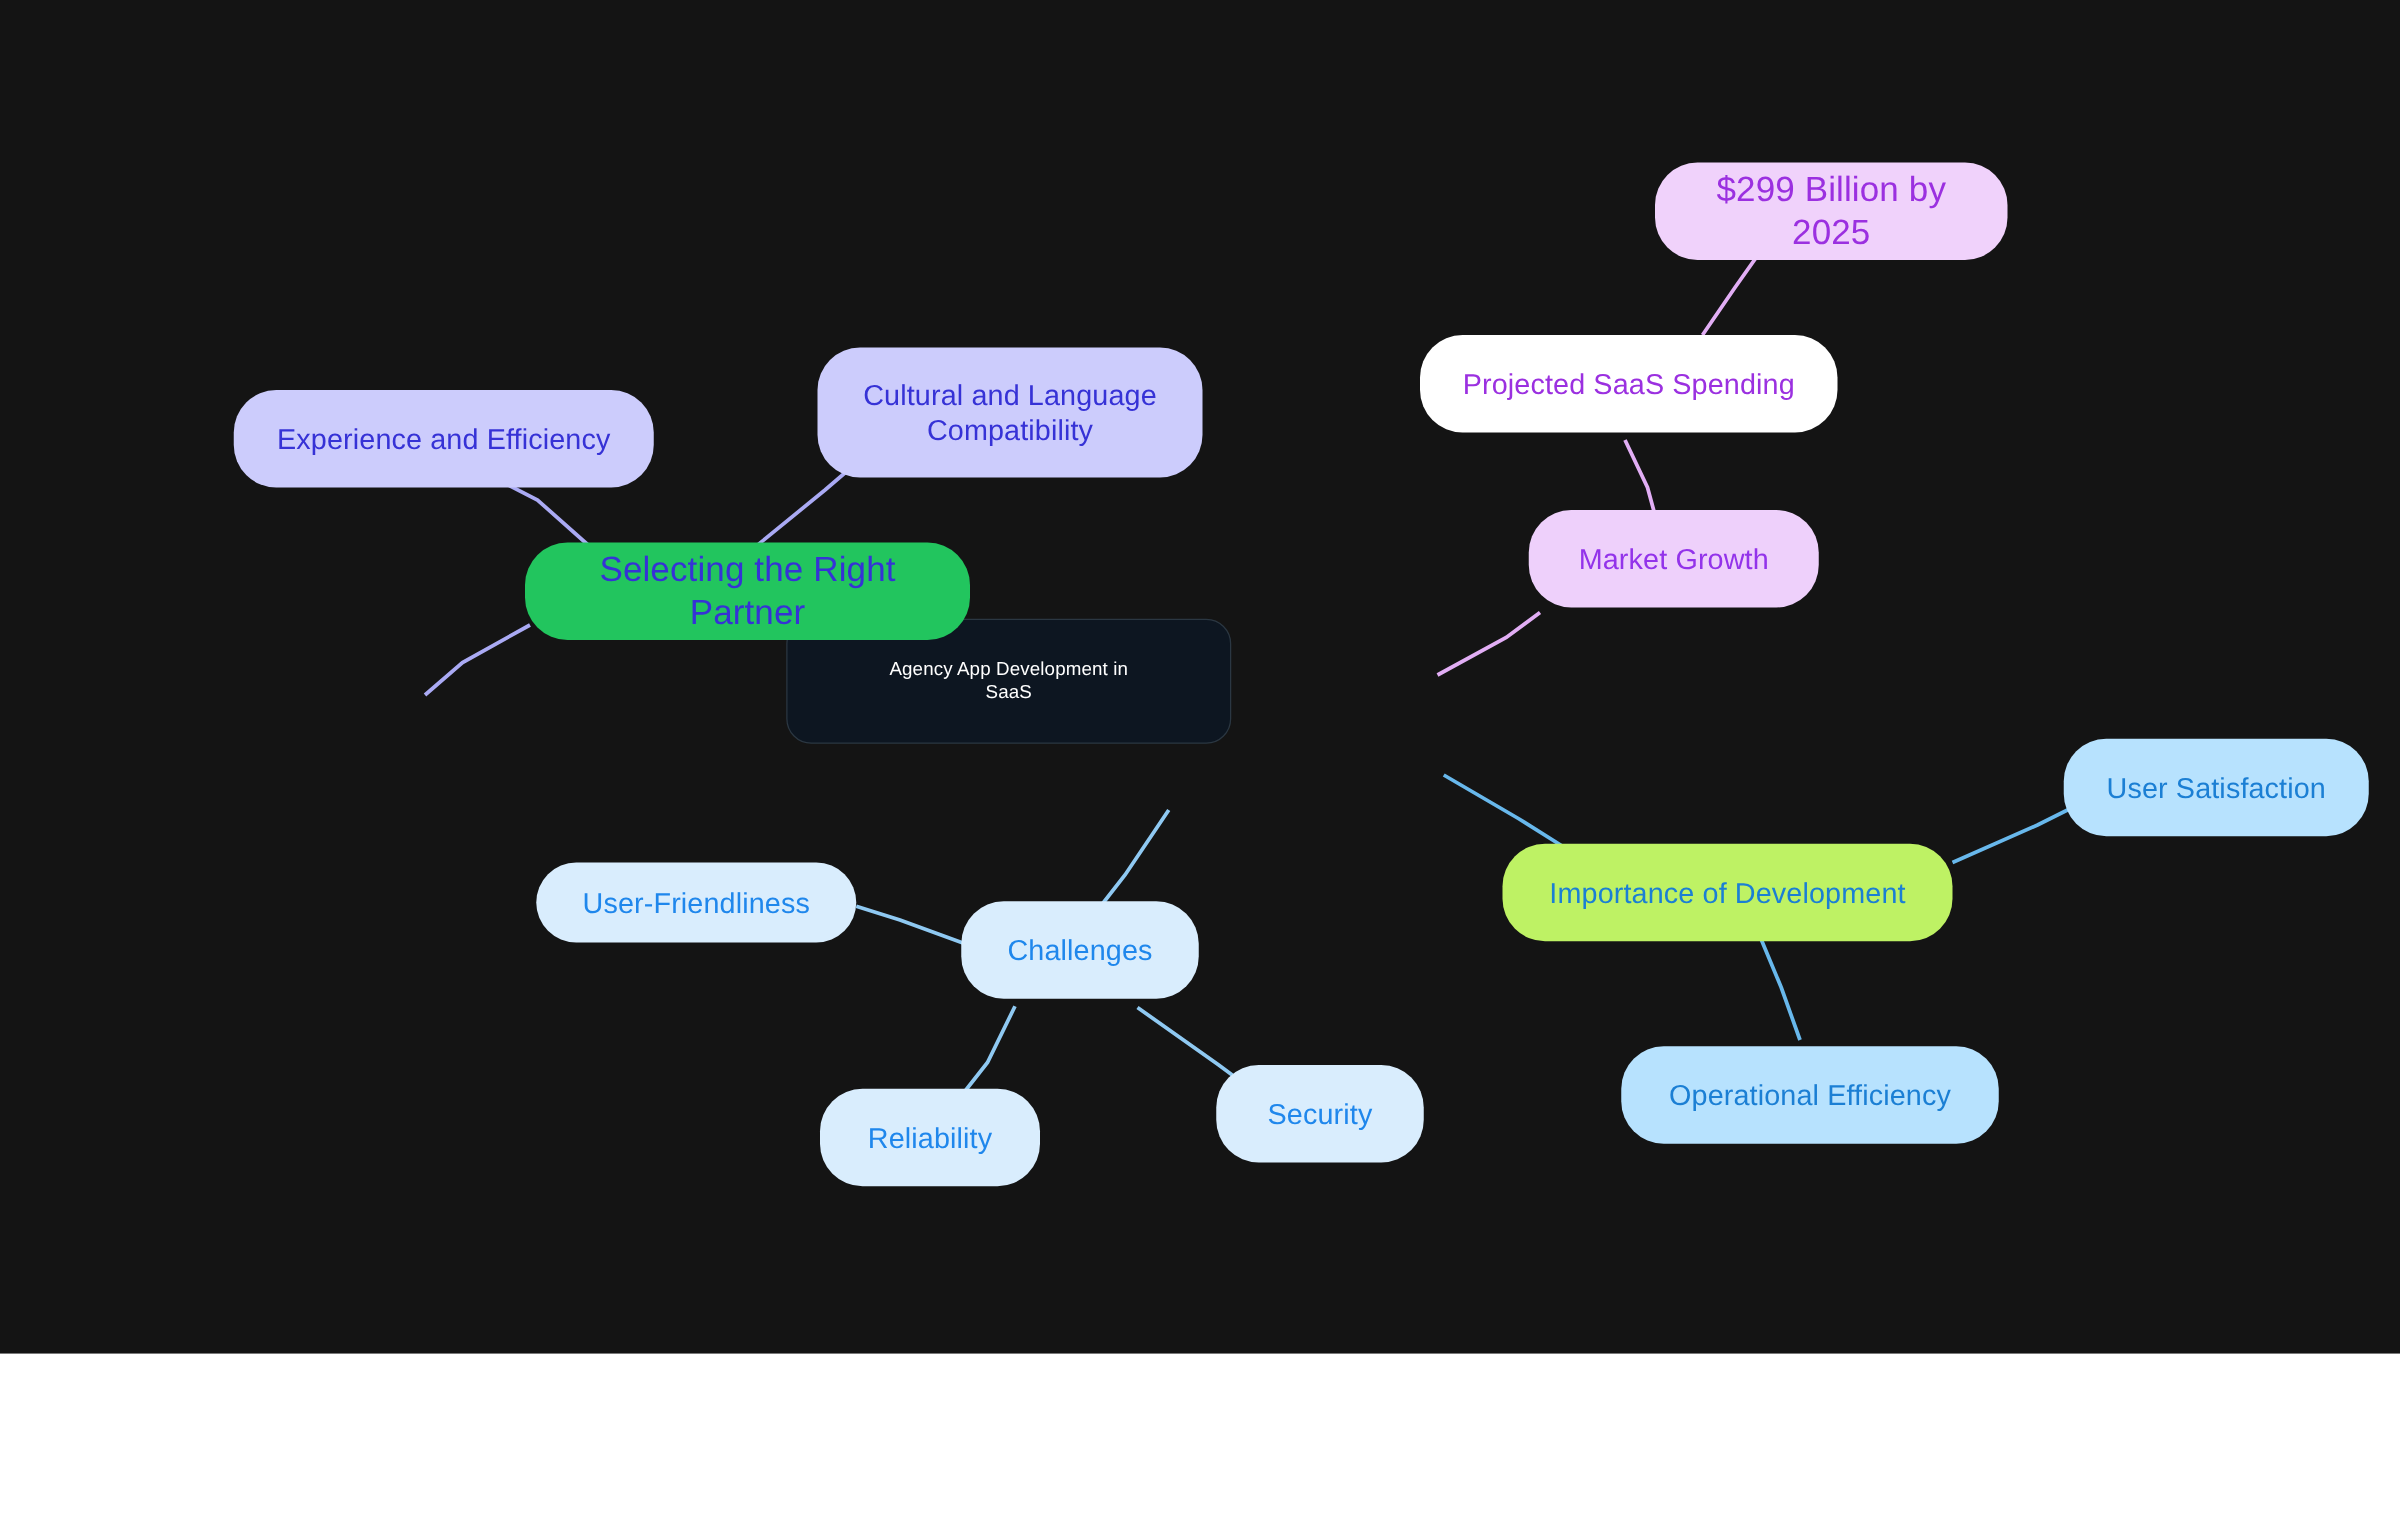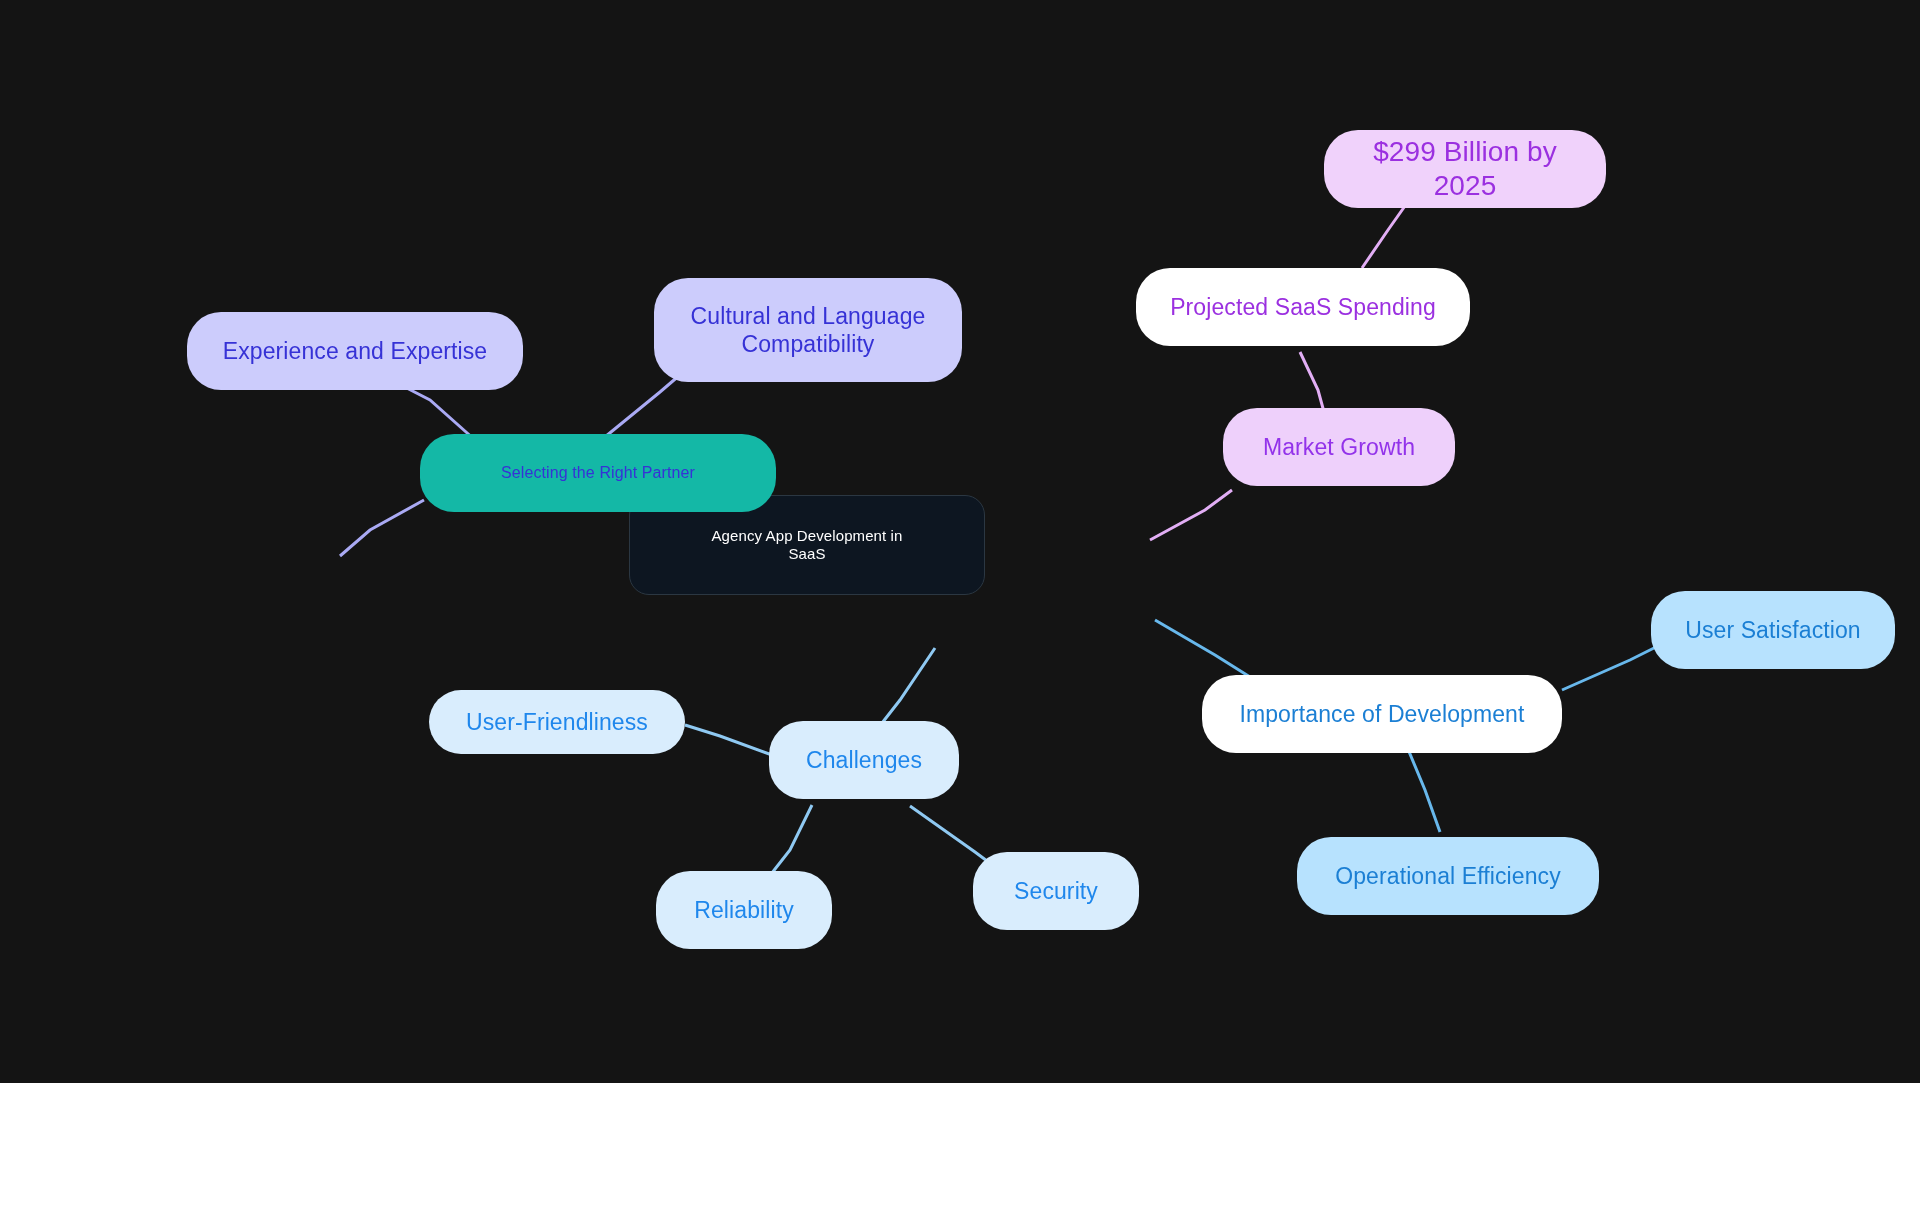--- a/index.html
+++ b/index.html
@@ -51,23 +51,23 @@
     padding: 6px 14px;
   }
   .node.root {
     border-radius: 20px;
     background: #0d1621;
     color: #ffffff;
     border: 1px solid #2b3742;
     font-size: 15px;
   }
   .node.purple-main {
-    background: #14b8a6;
+    background: #22c55e;
     color: #3632d6;
-    font-size: 16px;
+    font-size: 28px;
   }
   .node.purple-leaf {
     background: #ccccfc;
     color: #3632d6;
     font-size: 23px;
   }
   .node.purple-strong {
     background: #c8c4fb;
     color: #3733cf;
     font-size: 23px;
@@ -81,21 +81,21 @@
     background: #f0d2fb;
     color: #9b30e0;
     font-size: 28px;
   }
   .node.magenta-pale {
     background: #eed0fb;
     color: #9333ea;
     font-size: 23px;
   }
   .node.blue-main {
-    background: #ffffff;
+    background: #bef264;
     color: #1b7fd4;
     font-size: 23px;
   }
   .node.blue-leaf {
     background: #b7e2fe;
     color: #1b7fd4;
     font-size: 23px;
   }
   .node.blue-pale {
     background: #d9edfd;
@@ -152,21 +152,21 @@
     <div class="node root" style="left:807px; top:545px; width:356px; height:100px; transform:translate(-50%,-50%);">
       <span>Agency App Development in
 SaaS</span>
     </div>
 
     <div class="node purple-main" style="left:598px; top:473px; width:356px; height:78px; transform:translate(-50%,-50%);">
       <span>Selecting the Right Partner</span>
     </div>
 
     <div class="node purple-leaf" style="left:355px; top:351px; width:336px; height:78px; transform:translate(-50%,-50%);">
-      <span>Experience and Expertise</span>
+      <span>Experience and Efficiency</span>
     </div>
 
     <div class="node purple-leaf" style="left:808px; top:330px; width:308px; height:104px; transform:translate(-50%,-50%);">
       <span>Cultural and Language
 Compatibility</span>
     </div>
 
 
     <div class="node magenta-pale" style="left:1339px; top:447px; width:232px; height:78px; transform:translate(-50%,-50%);text-align:center;">
       <span>Market Growth</span>

